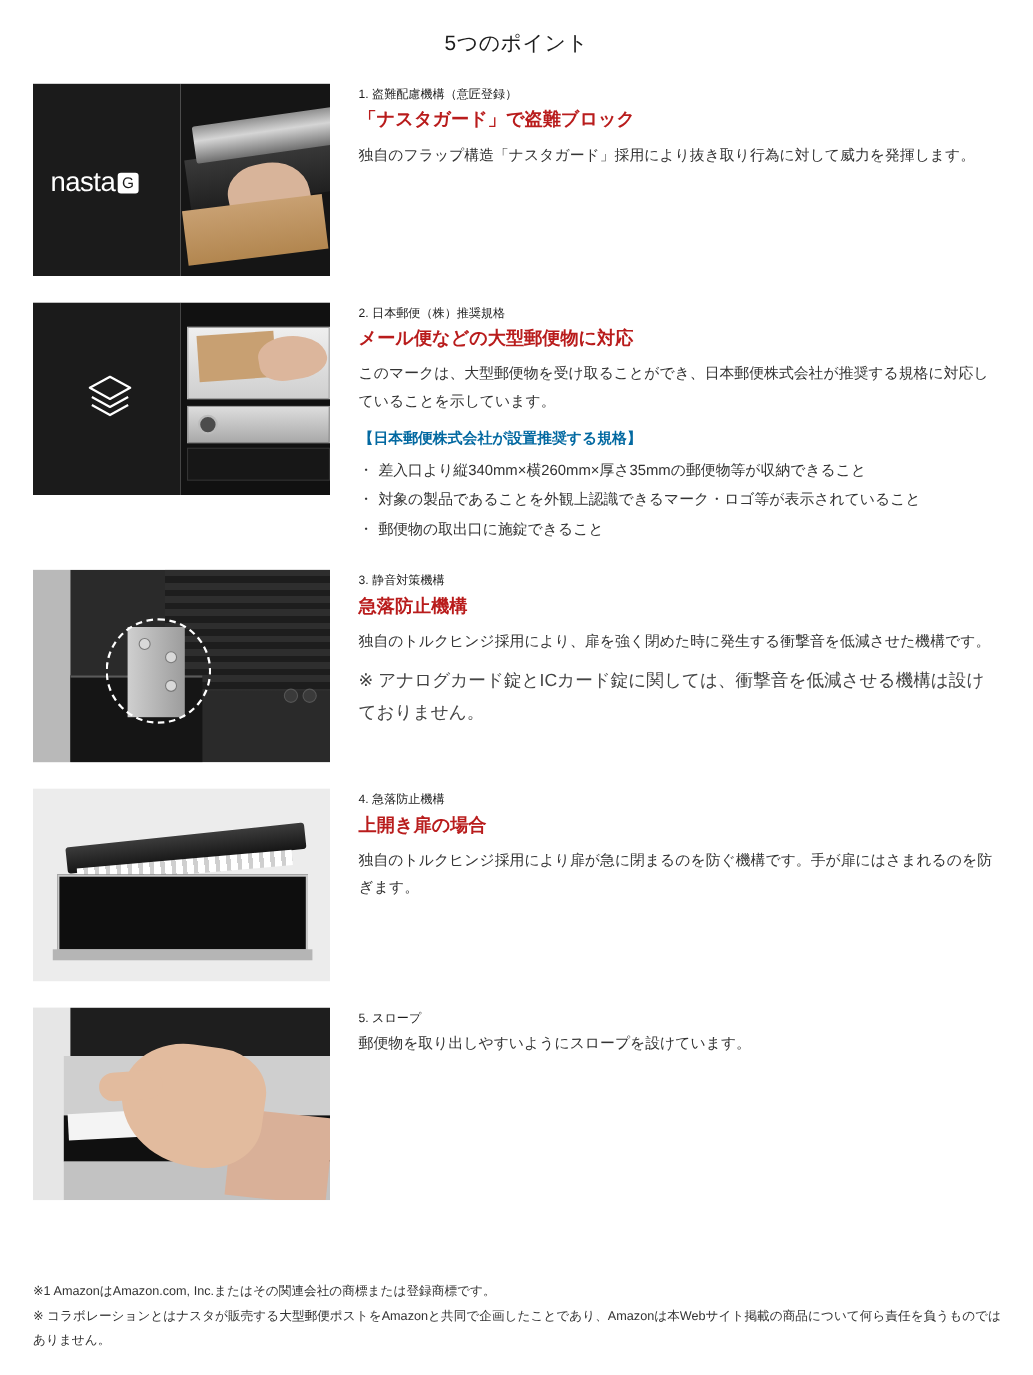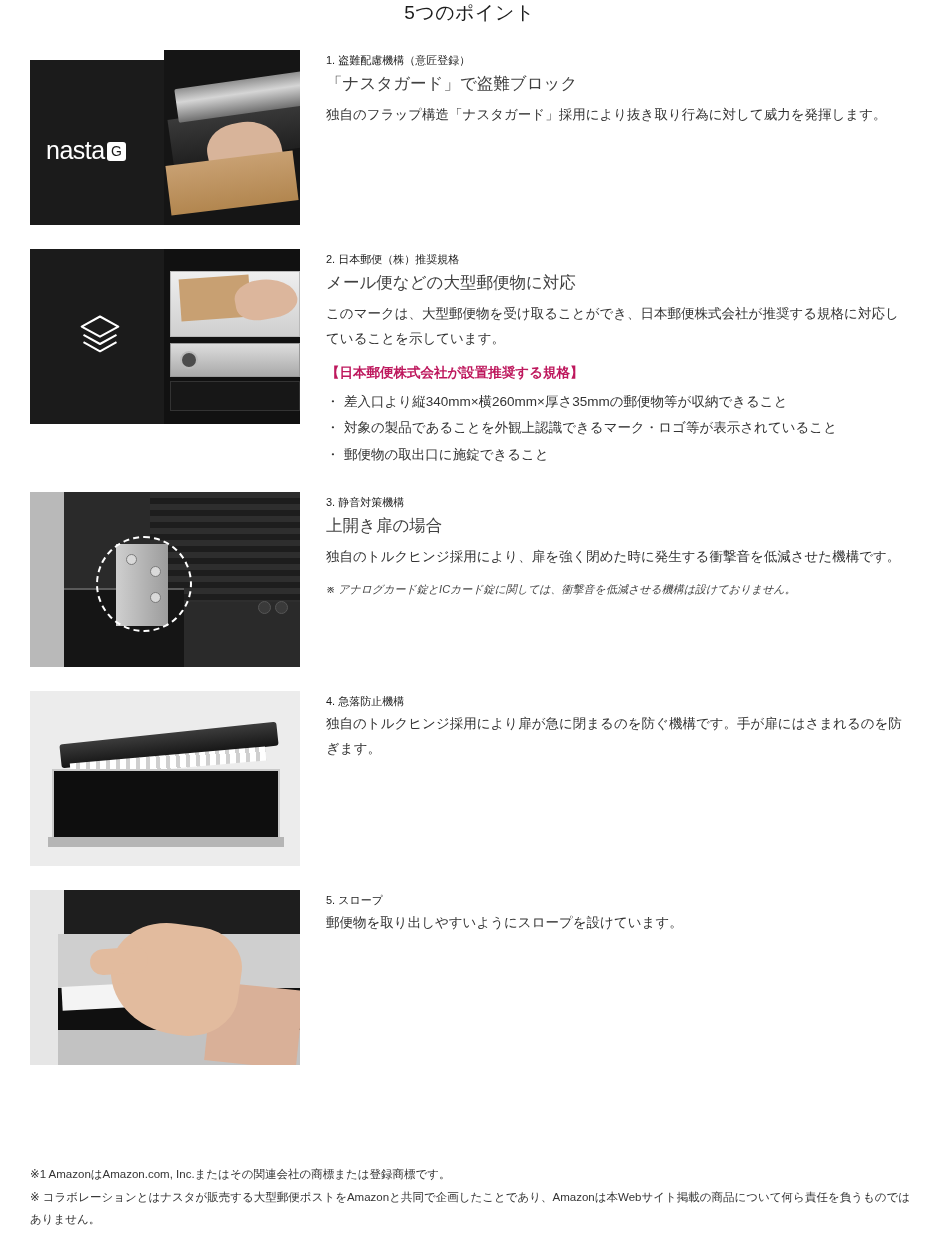--- a/index.html
+++ b/index.html
@@ -20,20 +20,21 @@
     height: 1250px;
     position: relative;
     padding: 0;
   }
   .page-title {
     text-align: center;
     font-size: 19px;
     font-weight: 400;
     color: #1c1c1c;
     margin: 0;
+    padding-top: 26px;
     letter-spacing: 0.5px;
   }
   .points {
     margin-top: 24px;
   }
   .point-row {
     display: flex;
     align-items: flex-start;
     padding: 0 30px 0 30px;
     margin-bottom: 24px;
@@ -53,35 +54,35 @@
   }
   .point-heading {
     font-size: 11px;
     font-weight: 400;
     color: #1c1c1c;
     line-height: 1.5;
     margin: 0 0 2px 0;
   }
   .point-subheading {
     font-size: 16.5px;
-    font-weight: 400;
-    color: #404040;
+    font-weight: 700;
+    color: #b91c1c;
     line-height: 1.5;
     margin: 0 0 8px 0;
   }
   .point-desc {
     font-size: 13.5px;
     line-height: 1.85;
     color: #333333;
     margin: 0;
   }
   .spec-title {
     font-size: 13.5px;
     font-weight: bold;
-    color: #be185d;
+    color: #0369a1;
     margin: 10px 0 4px 0;
     line-height: 1.7;
   }
   .spec-list {
     margin: 0;
     padding: 0;
     list-style: none;
   }
   .spec-list li {
     font-size: 13.5px;
@@ -90,31 +91,30 @@
     padding-left: 18px;
     position: relative;
   }
   .spec-list li::before {
     content: "・";
     position: absolute;
     left: 0;
     top: 0;
   }
   .note-small {
-    font-size: 11px;
+    font-size: 16px;
     color: #444444;
     line-height: 1.8;
     margin: 10px 0 0 0;
-    font-style: italic;
   }
 
   
   .img1 { background: #ffffff; }
   .img1 .dark {
-    position: absolute; left: 0; top: 10px; width: 134px; height: 175px;
+    position: absolute; left: 0; top: 0; width: 134px; height: 175px;
     background: #1b1b1b;
   }
   .img1 .logo {
     position: absolute; left: 16px; top: 76px;
     color: #ffffff; font-size: 25px; letter-spacing: -0.5px;
     font-family: "Liberation Sans", sans-serif;
   }
   .img1 .logo .gmark {
     display: inline-block;
     width: 19px; height: 19px;
@@ -380,35 +380,36 @@
         <div class="door"></div>
         <div class="metal"></div>
         <div class="screw1"></div>
         <div class="screw2"></div>
         <div class="screw3"></div>
         <div class="circle"></div>
         <div class="dots"><span></span><span></span></div>
       </div>
       <div class="point-body">
         <p class="point-heading">3. 静音対策機構</p>
-        <p class="point-subheading">上開き扉の場合</p>
+        <p class="point-subheading">急落防止機構</p>
         <p class="point-desc">独自のトルクヒンジ採用により、扉を強く閉めた時に発生する衝撃音を低減させた機構です。</p>
         <p class="note-small">※ アナログカード錠とICカード錠に関しては、衝撃音を低減させる機構は設けておりません。</p>
       </div>
     </div>
 
     <div class="point-row">
       <div class="thumb img4">
         <div class="lid"></div>
         <div class="teeth"></div>
         <div class="bodyb"></div>
         <div class="base"></div>
       </div>
       <div class="point-body">
         <p class="point-heading">4. 急落防止機構</p>
+        <p class="point-subheading">上開き扉の場合</p>
         <p class="point-desc">独自のトルクヒンジ採用により扉が急に閉まるのを防ぐ機構です。手が扉にはさまれるのを防ぎます。</p>
       </div>
     </div>
 
     <div class="point-row">
       <div class="thumb img5">
         <div class="topdark"></div>
         <div class="mid"></div>
         <div class="slotdark"></div>
         <div class="bottom"></div>

